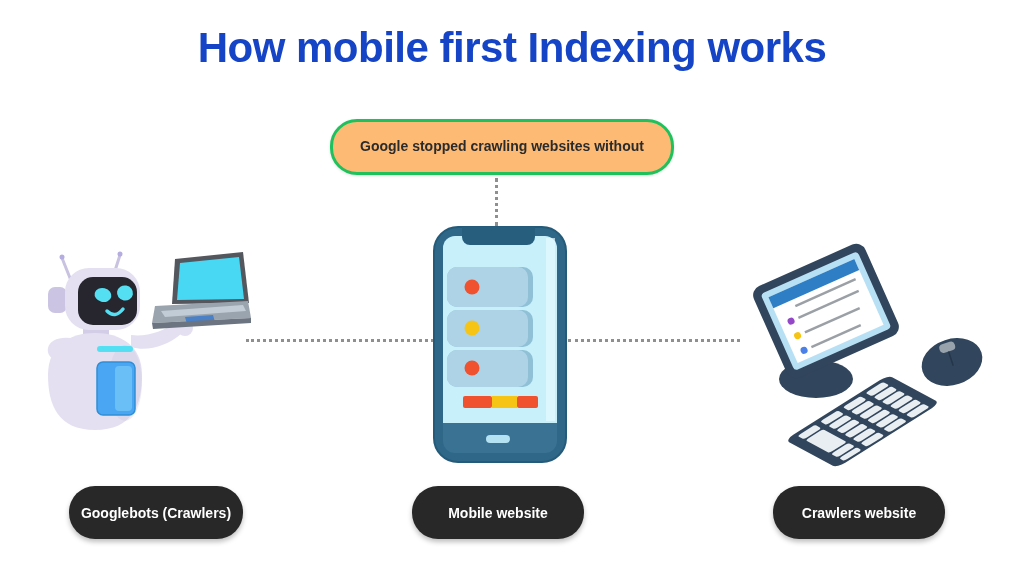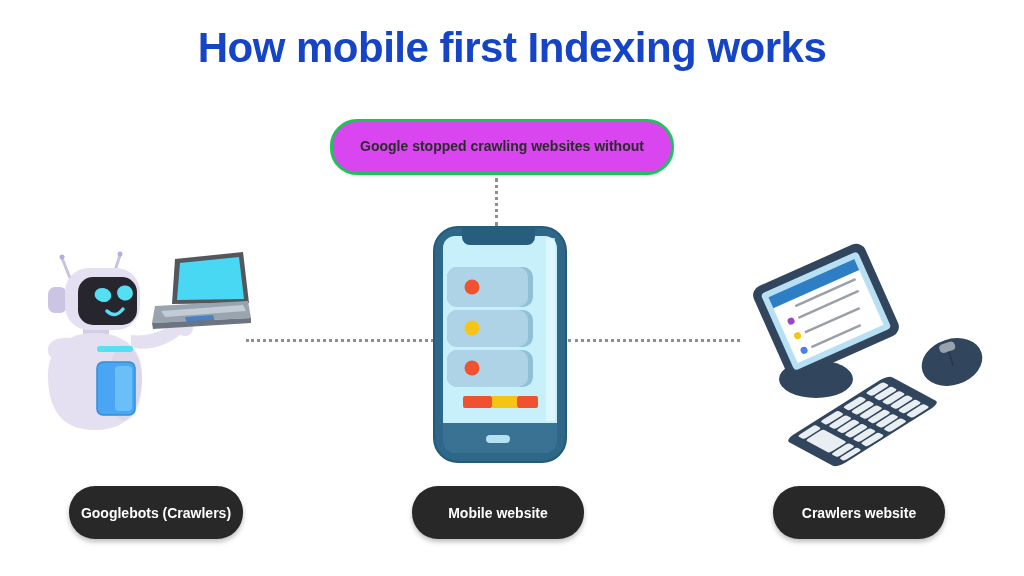--- a/index.html
+++ b/index.html
@@ -12,21 +12,21 @@
     --desktop-navy:#31455c; --desktop-bezel:#b8e0f5; --desktop-header-blue:#2e7ec5;
     --bullet-purple:#9448c8; --bullet-blue:#4a80e8; --key-light:#e8eef2;
   }
   *{margin:0;padding:0;box-sizing:border-box;}
   html,body{width:1024px;height:576px;background:#fff;overflow:hidden;
     font-family:"Liberation Sans",sans-serif;}
   .canvas{position:relative;width:1024px;height:472px;background:#fff;}
   .title{position:absolute;top:24px;left:0;right:0;text-align:center;
     font-size:42px;font-weight:bold;color:var(--title-blue);letter-spacing:-.5px;}
   .callout{position:absolute;left:330px;top:119px;width:344px;height:56px;
-    background:#d946ef;border:3px solid var(--callout-green);border-radius:27px;
+    background:#fdba74;border:3px solid var(--callout-green);border-radius:27px;
     display:flex;flex-direction:column;align-items:center;justify-content:center;
     font-size:14px;font-weight:bold;color:var(--text-dark);line-height:1.4;
     box-shadow:0 1px 3px rgba(0,0,0,.12);z-index:3;}
   .callout span{white-space:nowrap;}
   .v-connector{position:absolute;left:495px;top:178px;height:48px;width:0;
     border-left:3px dotted var(--connector-gray);}
   .h-connector{position:absolute;top:339px;height:0;border-top:3px dotted var(--connector-gray);}
   .h-connector.left{left:246px;width:188px;}
   .h-connector.right{left:568px;width:172px;}
   .illu{position:absolute;}

